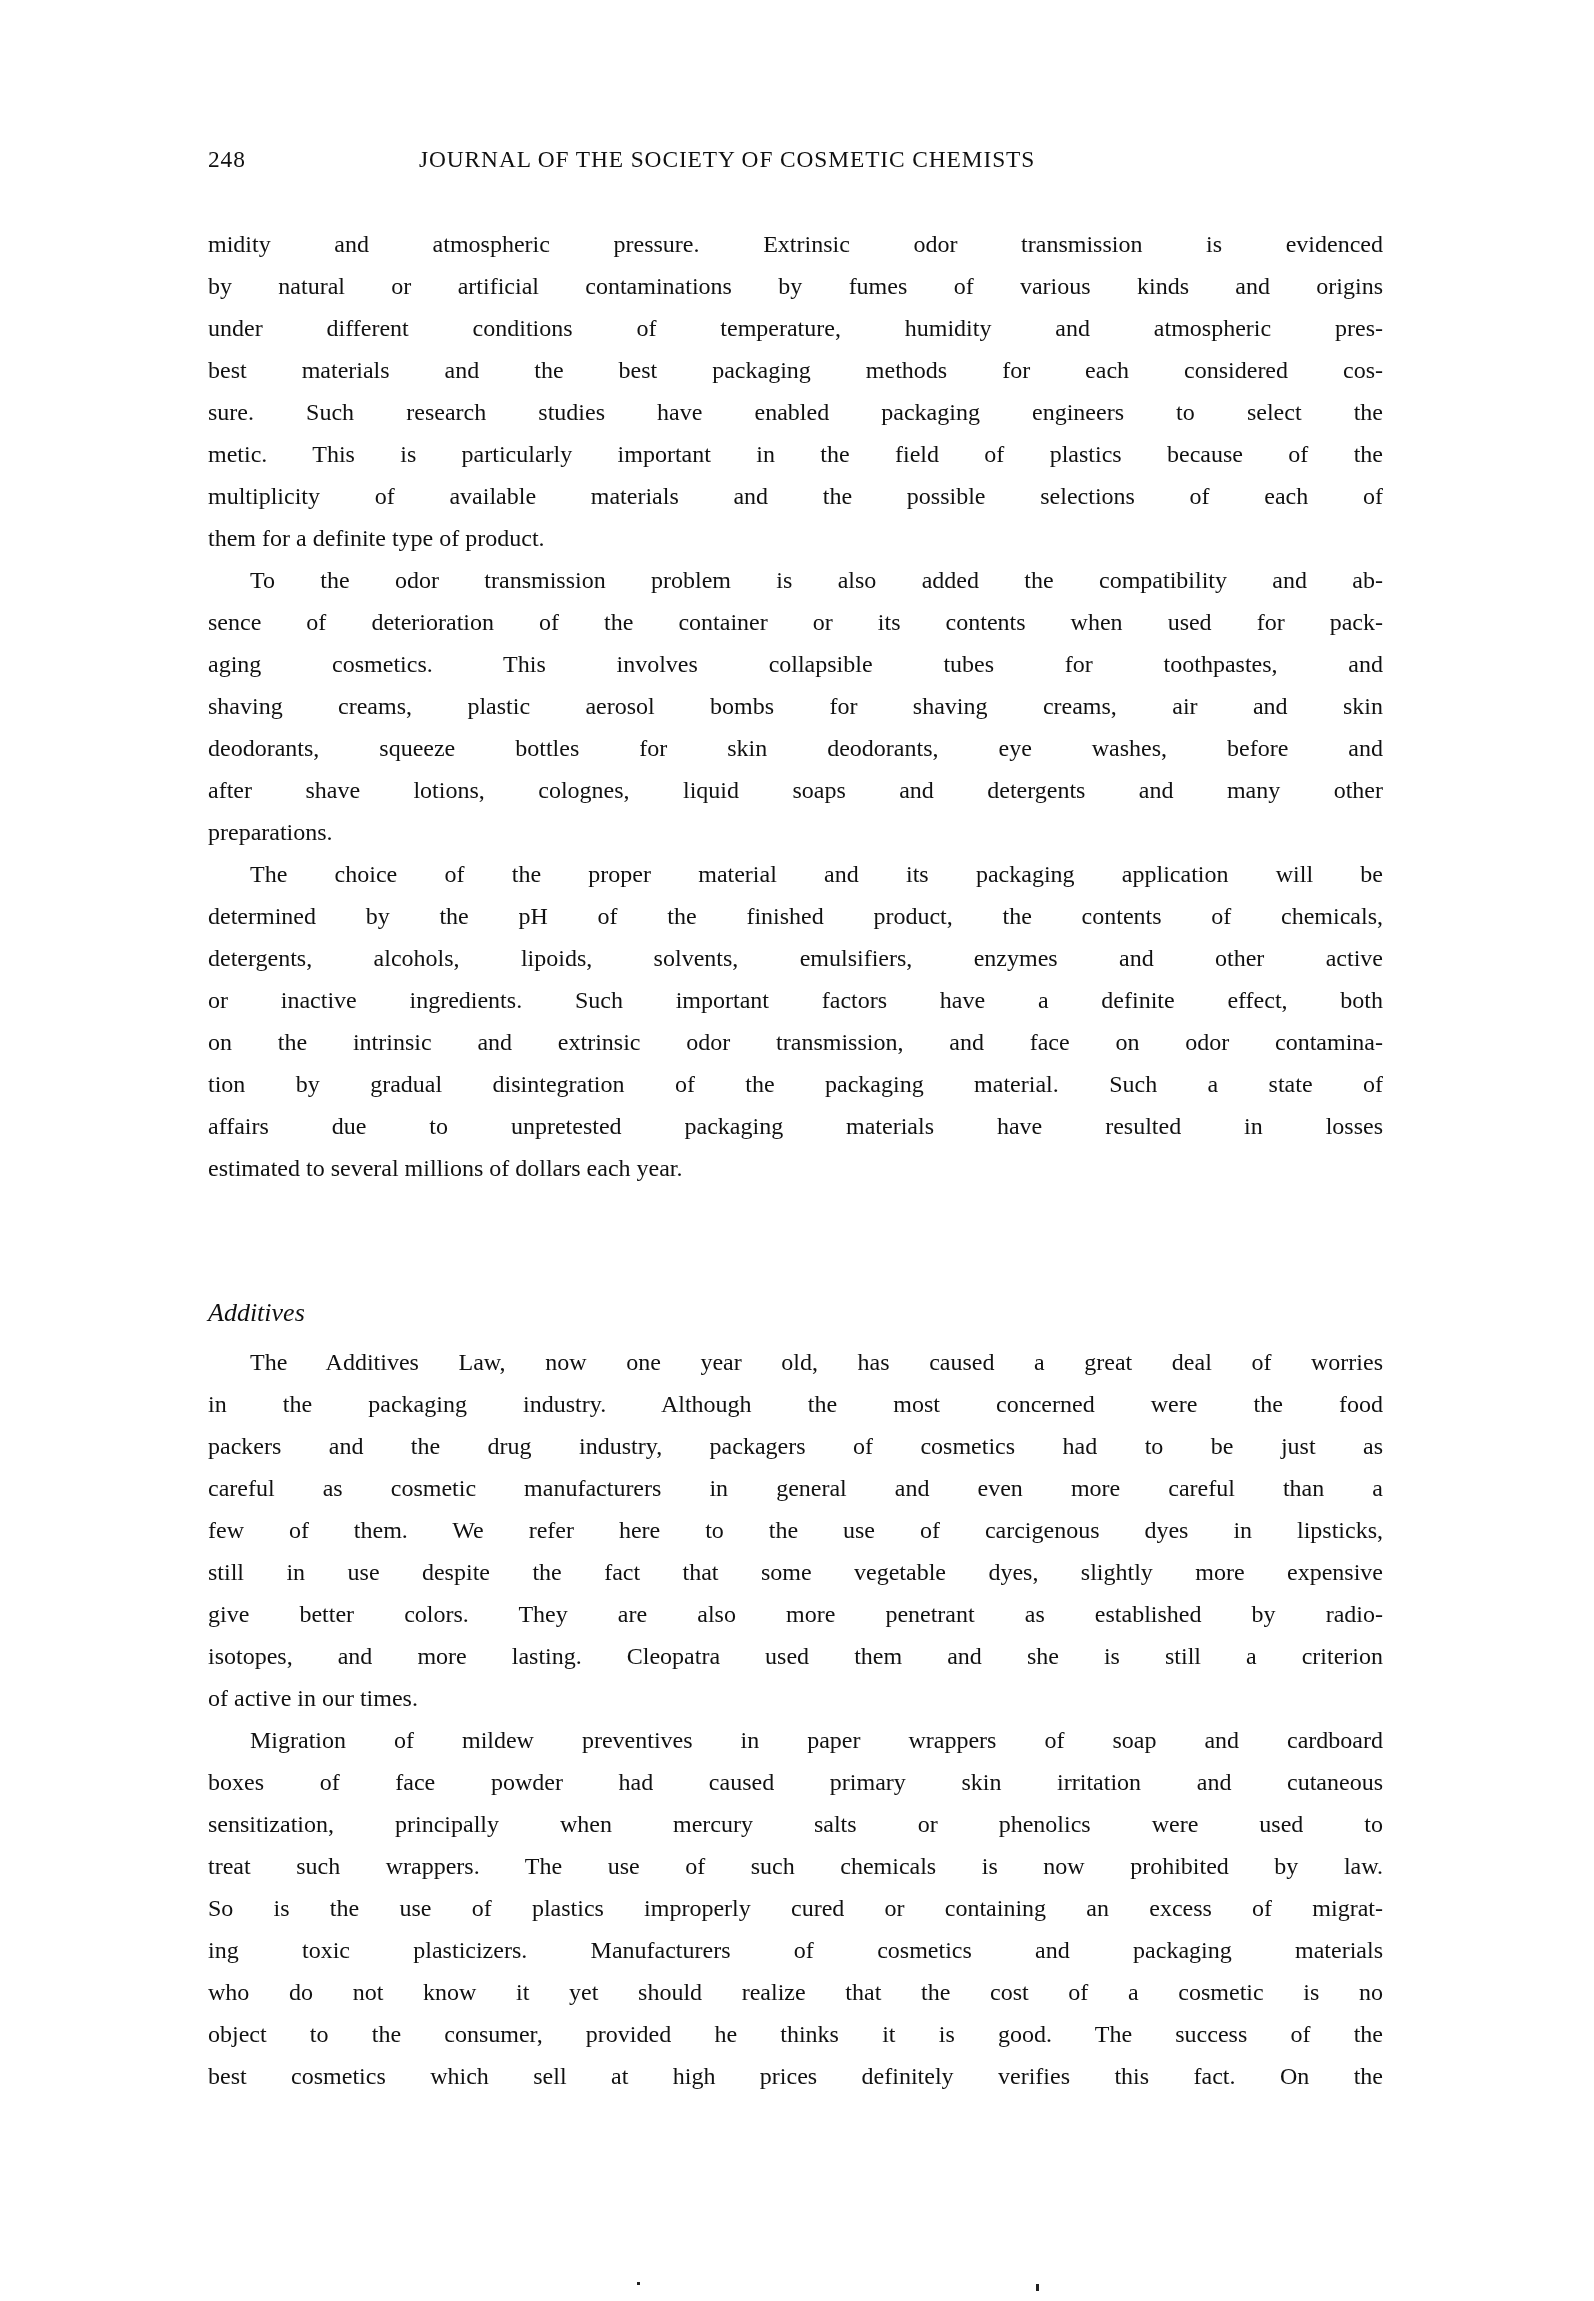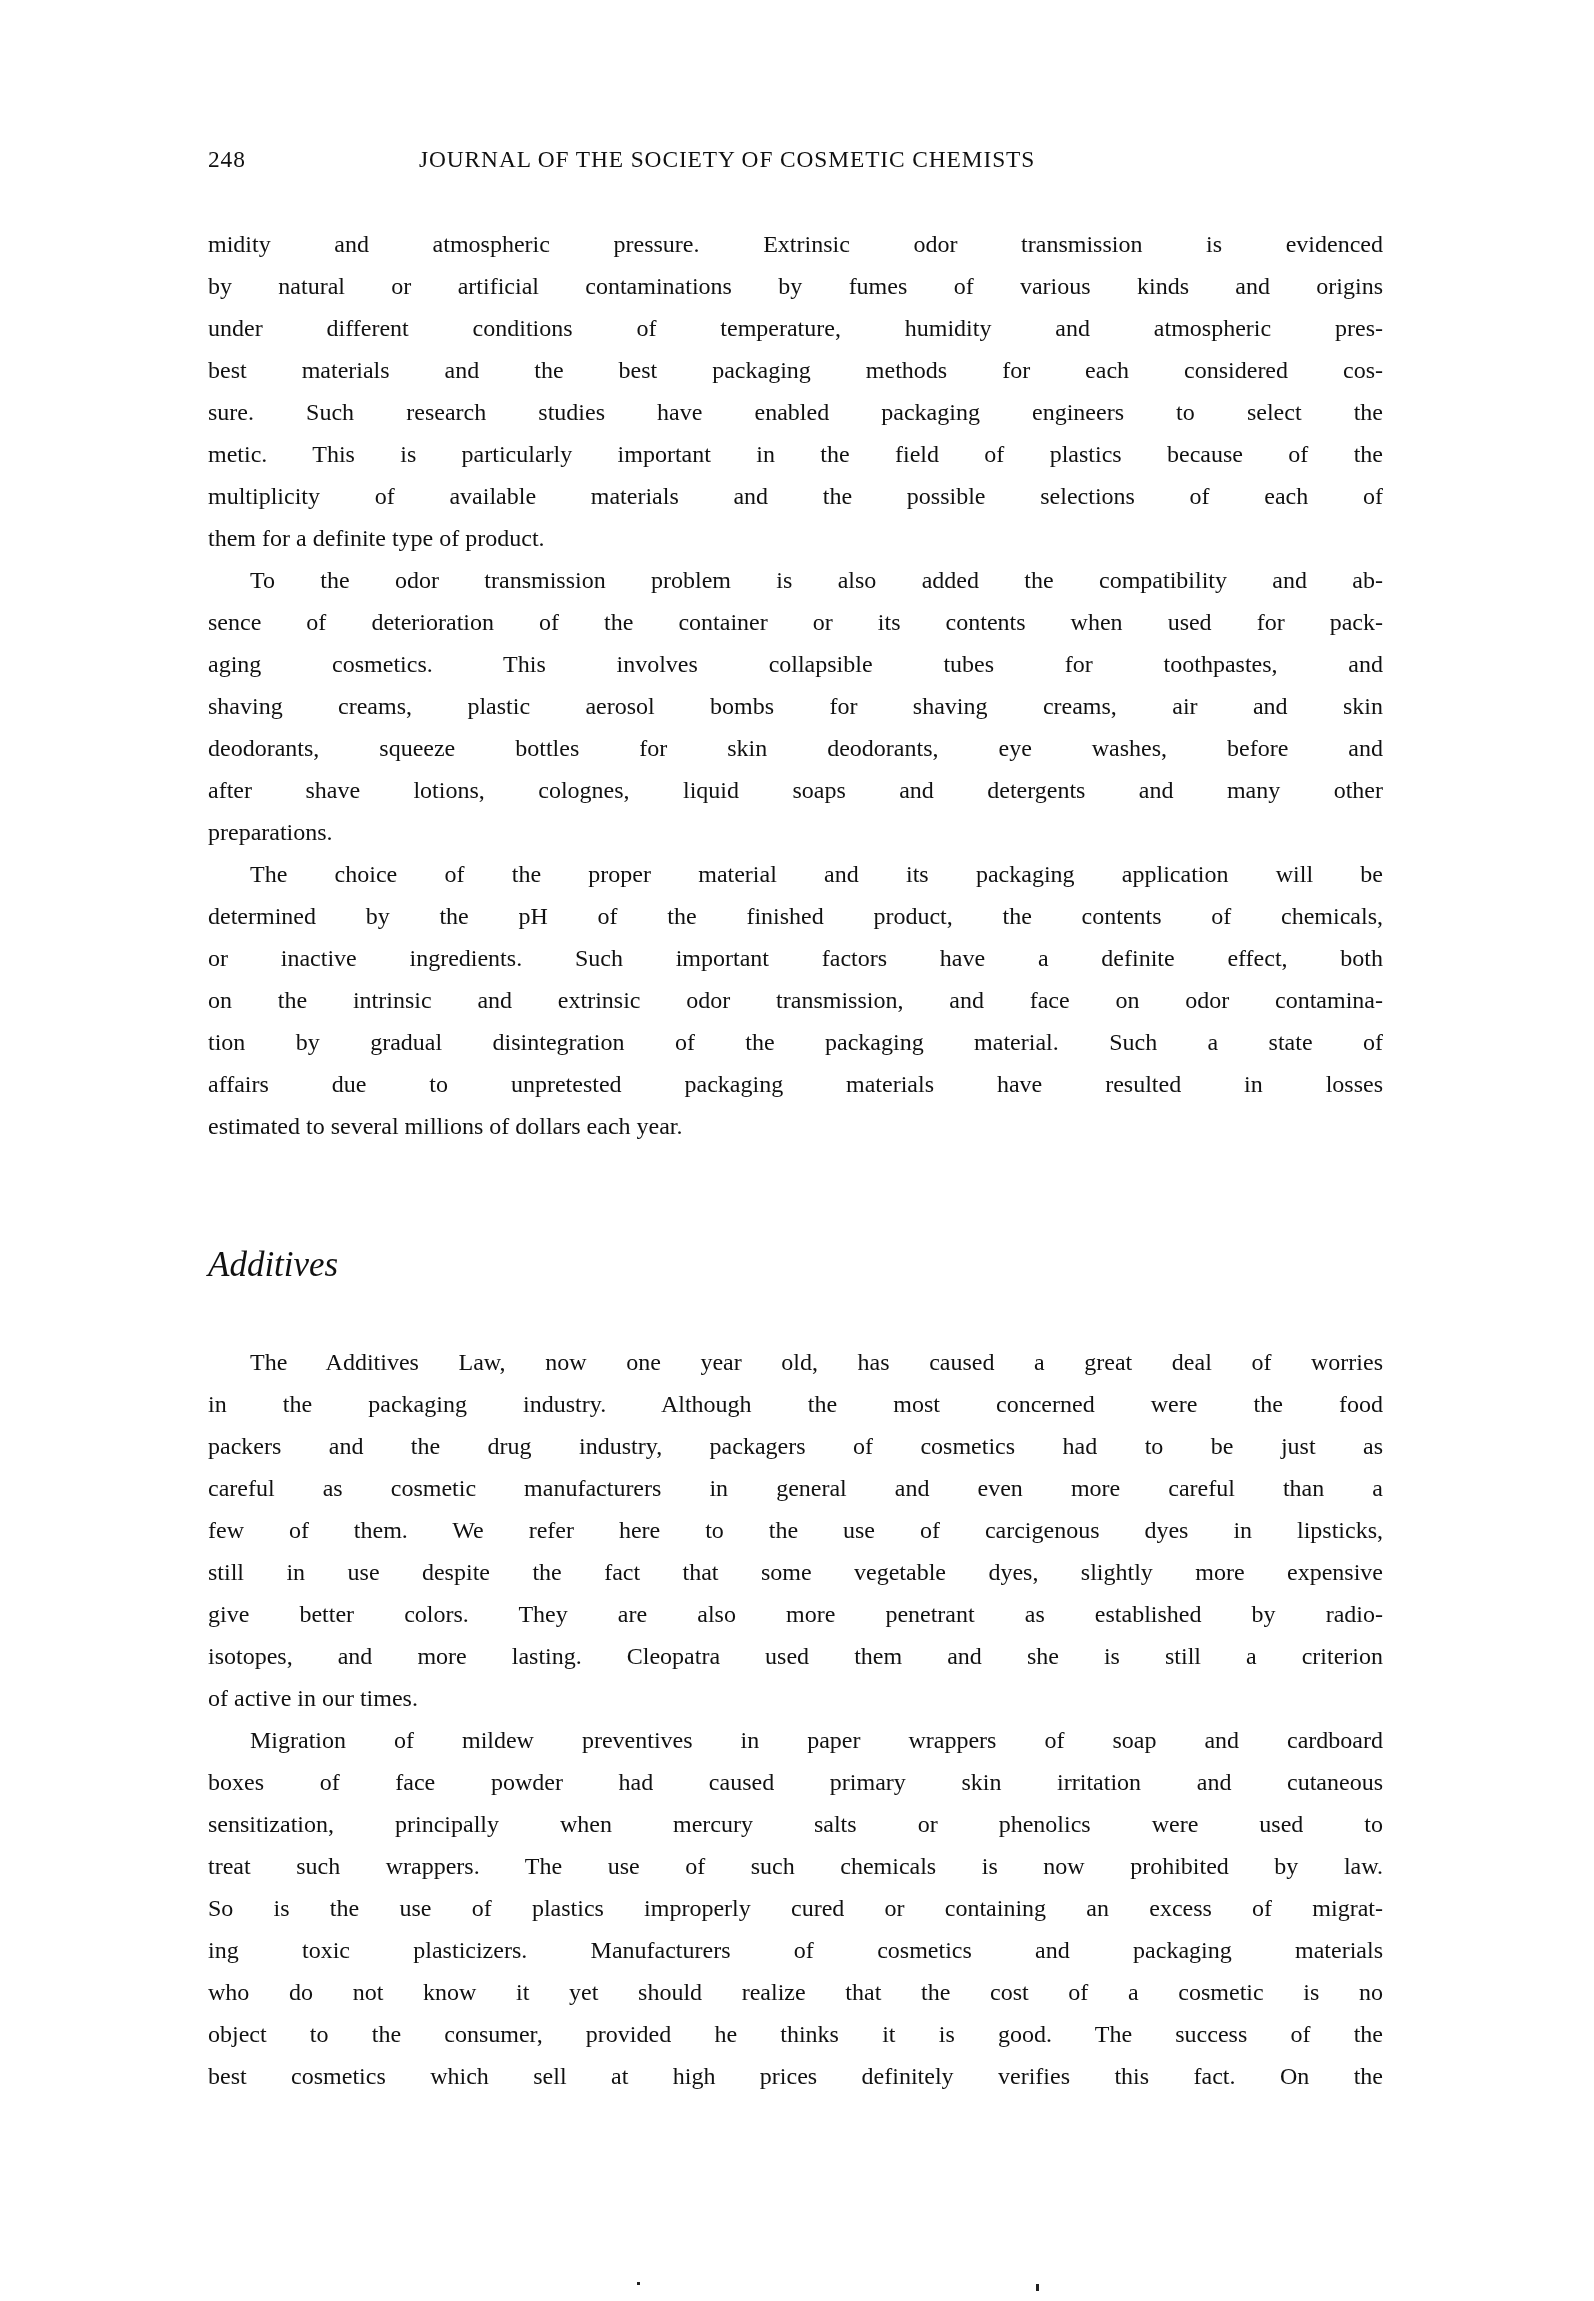--- a/index.html
+++ b/index.html
@@ -7,22 +7,22 @@
          font-family: "Liberation Serif", "DejaVu Serif", serif; color: #111111; }
   .running-head { position: absolute; left: 208px; top: 146px; width: 1175px; height: 32px;
                   font-size: 23.4px; letter-spacing: 0.9px; }
   .page-num { position: absolute; left: 0; top: 0; }
   .journal-title { position: absolute; left: 211px; top: 0; white-space: nowrap; }
   .body-text { position: absolute; left: 208px; width: 1175px; font-size: 24px; }
   .line { display: block; height: 42px; line-height: 42px; text-align: justify;
           text-align-last: justify; white-space: nowrap; overflow: visible; }
   .line.last { text-align-last: left; }
   .line.indent { padding-left: 42px; }
-  .section-heading { position: absolute; left: 208px; font-size: 35px; font-style: italic;
-                     height: 41px; line-height: 41px; }
+  .section-heading { position: absolute; left: 208px; font-size: 26px; font-style: italic;
+                     height: 41px; line-height: 41px; margin-top: 48px; }
   .speck { position: absolute; background: #222; }
 </style>
 </head>
 <body>
 
 <div class="running-head">
   <span class="page-num">248</span>
   <span class="journal-title">JOURNAL OF THE SOCIETY OF COSMETIC CHEMISTS</span>
 </div>
 
@@ -39,20 +39,21 @@
   <span class="line indent">To the odor transmission problem is also added the compatibility and ab-</span>
   <span class="line">sence of deterioration of the container or its contents when used for pack-</span>
   <span class="line">aging cosmetics.  This involves collapsible tubes for toothpastes, and</span>
   <span class="line">shaving creams, plastic aerosol bombs for shaving creams, air and skin</span>
   <span class="line">deodorants, squeeze bottles for skin deodorants, eye washes, before and</span>
   <span class="line">after shave lotions, colognes, liquid soaps and detergents and many other</span>
   <span class="line last">preparations.</span>
 
   <span class="line indent">The choice of the proper material and its packaging application will be</span>
   <span class="line">determined by the pH of the finished product, the contents of chemicals,</span>
+  <span class="line">detergents, alcohols, lipoids, solvents, emulsifiers, enzymes and other active</span>
   <span class="line">or inactive ingredients.  Such important factors have a definite effect, both</span>
   <span class="line">on the intrinsic and extrinsic odor transmission, and face on odor contamina-</span>
   <span class="line">tion by gradual disintegration of the packaging material.  Such a state of</span>
   <span class="line">affairs due to unpretested packaging materials have resulted in losses</span>
   <span class="line last">estimated to several millions of dollars each year.</span>
 </div>
 
 <div class="section-heading" style="top:1244px;">Additives</div>
 
 <div class="body-text" style="top:1341px;">

